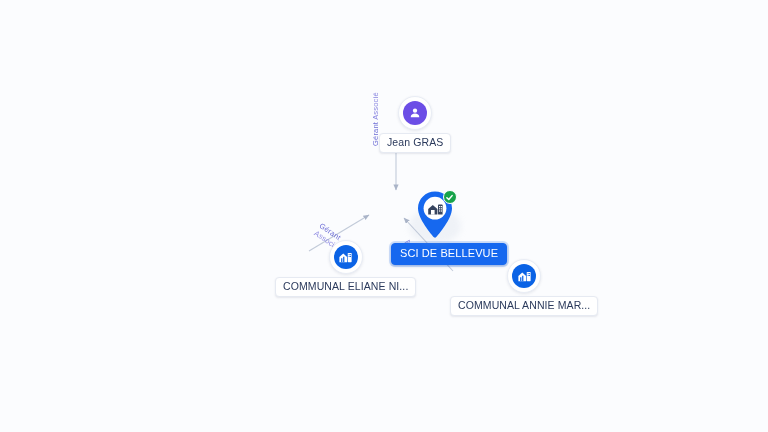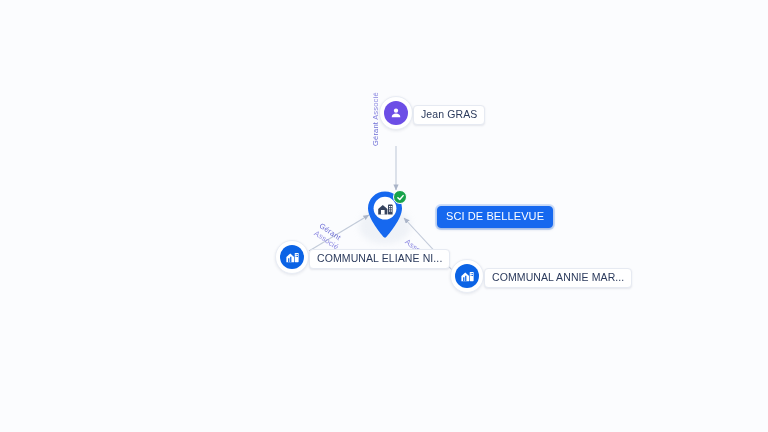--- a/index.html
+++ b/index.html
@@ -18,21 +18,21 @@
   #edges-layer {
     position: absolute; inset: 0;
     width: 768px; height: 432px;
     pointer-events: none;
   }
 
   
   .node {
     position: absolute;
     display: flex;
-    flex-direction: row;
+    flex-direction: column;
     align-items: center;
   }
 
   
   .node-circle {
     width: 34px; height: 34px;
     border-radius: 50%;
     background: #ffffff;
     border: 1.5px solid #e9edf5;
     display: flex; align-items: center; justify-content: center;

